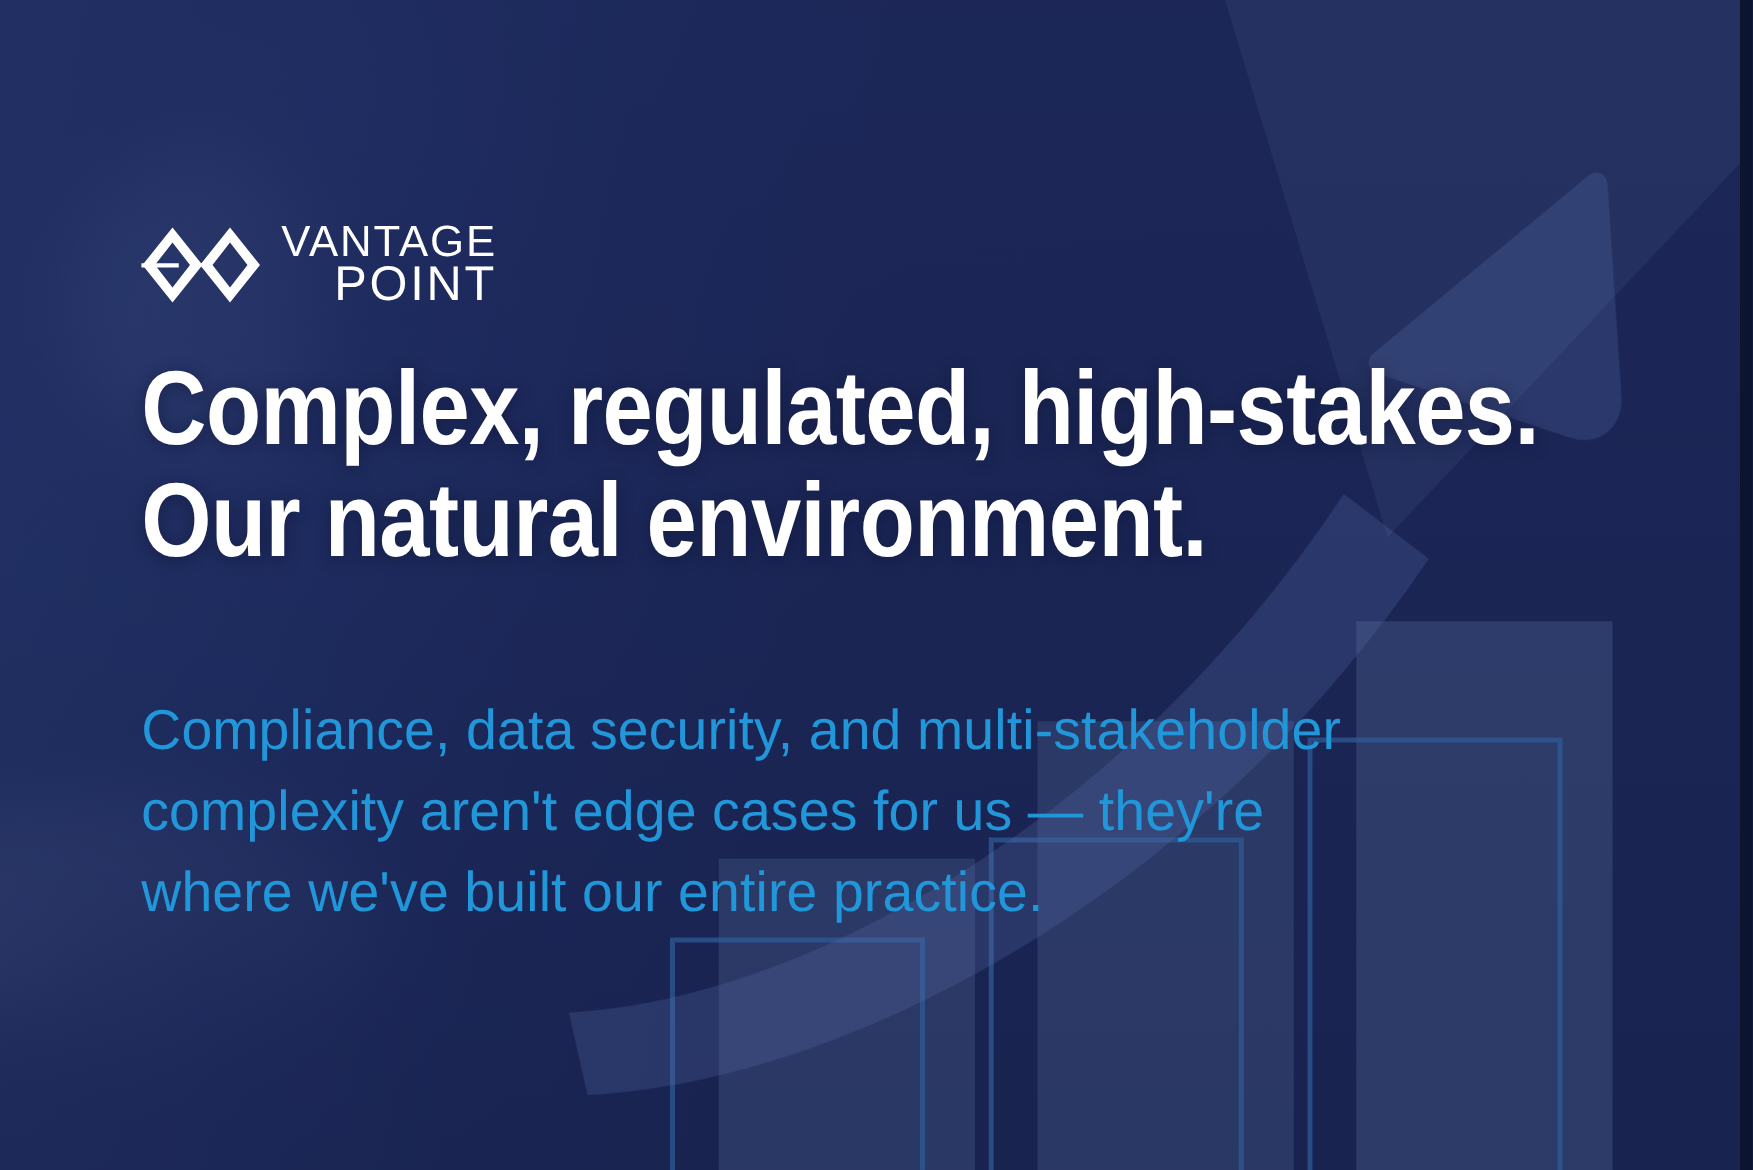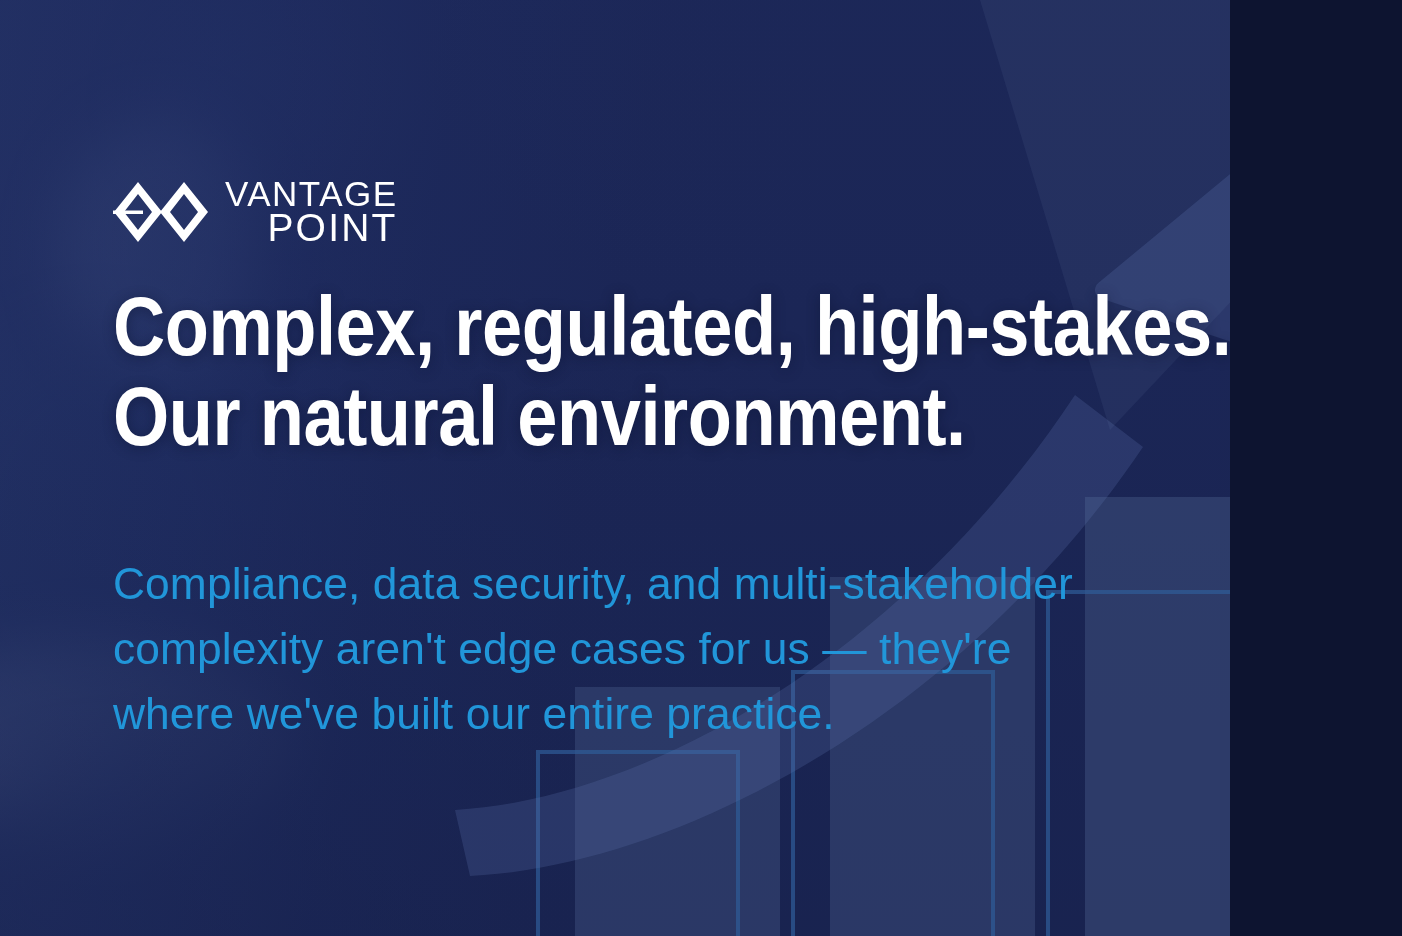--- a/index.html
+++ b/index.html
@@ -7,21 +7,21 @@
     margin: 0;
     padding: 0;
     background: #0d1430;
   }
   body {
     font-family: "Liberation Sans", sans-serif;
   }
 
   #banner {
     position: relative;
-    width: 1230px;
+    width: 1392px;
     height: 936px;
     overflow: hidden;
     background: #1e2a5a;
     isolation: isolate;
   }
 
   
   .photo-layer {
     position: absolute;
     inset: 0;

